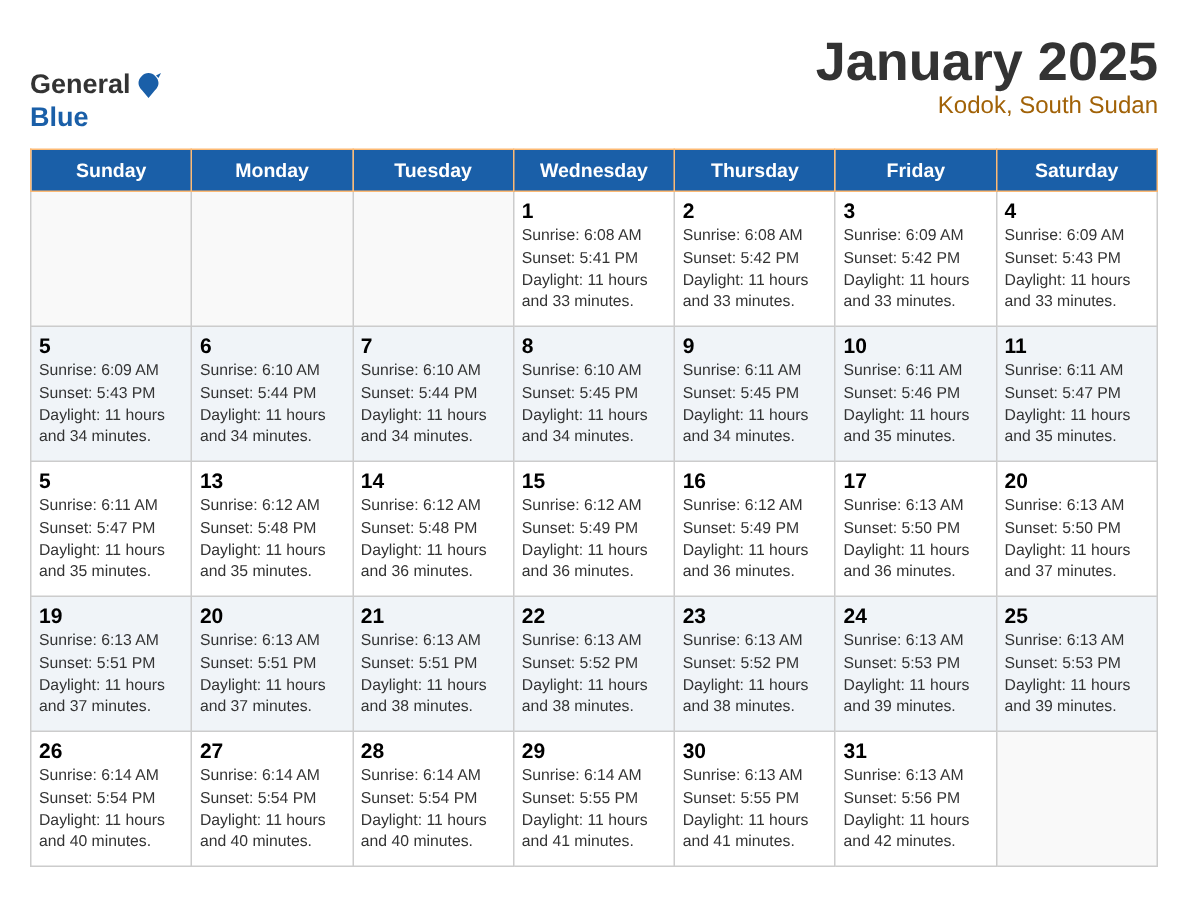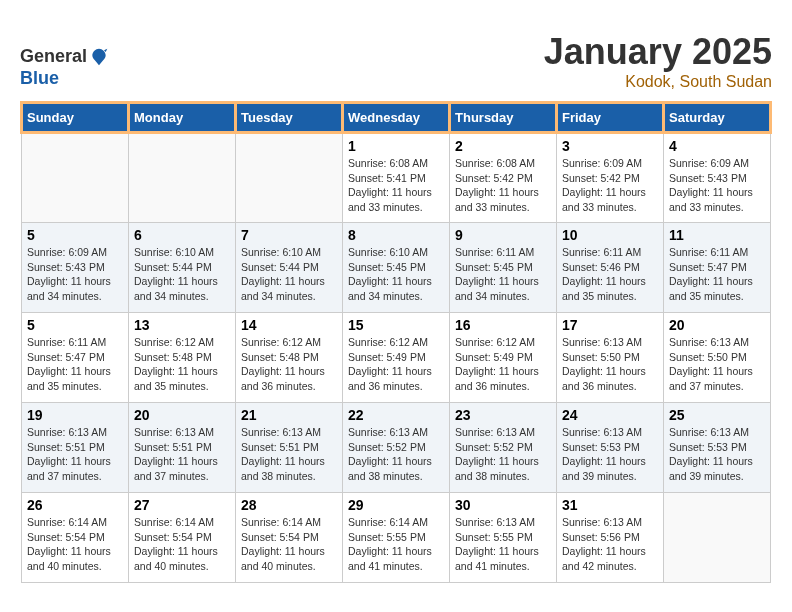--- a/index.html
+++ b/index.html
@@ -28,21 +28,20 @@
     .logo-general { color: #333; }
     .logo-blue { color: #1a5fa8; }
     .logo-icon {
       width: 20px;
       height: 20px;
       margin-left: 2px;
       fill: #1a5fa8;
     }
     .title-block {
       text-align: right;
-      margin-top: 11px;
     }
     .month-title {
       font-size: 36px;
       font-weight: bold;
       color: #333;
     }
     .location {
       font-size: 16px;
       color: #a16207;
     }
@@ -50,24 +49,24 @@
       width: 100%;
       border-collapse: collapse;
       font-size: 11px;
     }
     thead tr {
       background-color: #1a5fa8;
       color: #fff;
     }
     thead th {
       padding: 6px 4px;
-      text-align: left;
+      text-align: center;
       font-size: 13px;
       font-weight: bold;
-      border: 3px solid #fdba74;
+      border: 1px solid #fdba74;
     }
     tbody tr {
       vertical-align: top;
     }
     tbody tr:nth-child(odd) {
       background-color: #fff;
     }
     tbody tr:nth-child(even) {
       background-color: #f0f4f8;
     }

